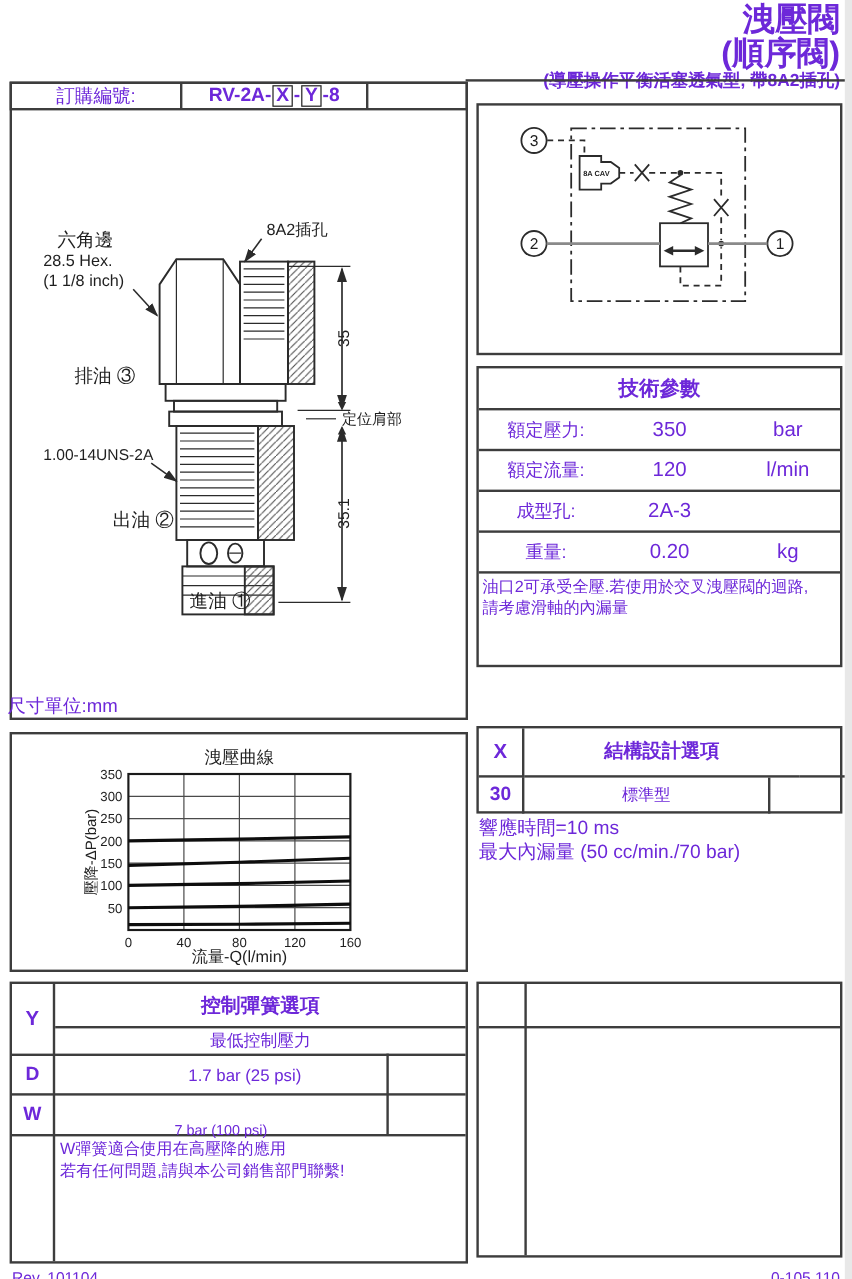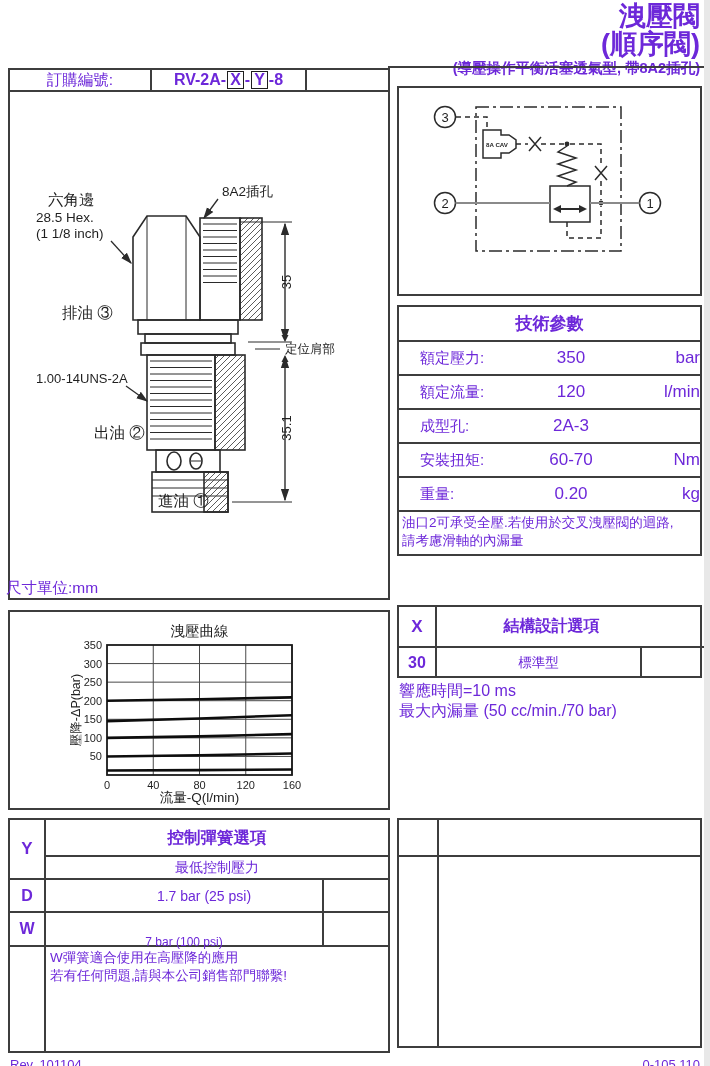--- a/index.html
+++ b/index.html
@@ -21,23 +21,23 @@
   .oc2{width:155px;border-right:2px solid #3d3d3d;font-size:16px;font-weight:bold;}
   .oc3{flex:1;}
   .boxed{border:1.5px solid #1f1f1f;padding:0 2px;line-height:1;display:inline-block;margin:0 1px;}
   
   .tech-table{position:absolute;left:397px;top:305px;width:305px;height:251px;
               border:2px solid #3d3d3d;box-sizing:border-box;display:flex;flex-direction:column;}
   .tech-header{height:35px;border-bottom:2px solid #3d3d3d;font-weight:bold;font-size:17px;
                display:flex;align-items:center;justify-content:center;box-sizing:border-box;}
   .tech-row{height:34px;border-bottom:2px solid #3d3d3d;display:flex;align-items:center;
             box-sizing:border-box;font-size:15px;}
-  .tech-row .tl{width:96px;padding-left:21px;}
+  .tech-row .tl{width:96px;padding-left:8px;text-align:center;}
   .tech-row .tv{width:110px;text-align:center;font-size:17px;}
-  .tech-row .tu{flex:1;text-align:right;font-size:17px;}
+  .tech-row .tu{flex:1;text-align:center;font-size:17px;}
   .tech-note{flex:1;font-size:13.5px;line-height:1.3;padding:2px 2px 0 3px;}
   
   .x-table{position:absolute;left:397px;top:605px;width:305px;height:73px;
            border:2px solid #3d3d3d;box-sizing:border-box;}
   .x-key{position:absolute;left:0;top:0;width:38px;height:41px;border-right:2px solid #3d3d3d;
          border-bottom:2px solid #3d3d3d;font-weight:bold;font-size:17px;box-sizing:border-box;}
   .x-head{position:absolute;left:38px;top:0;width:229px;height:41px;border-bottom:2px solid #3d3d3d;
           font-weight:bold;font-size:16px;box-sizing:border-box;}
   .x-head2{position:absolute;left:267px;top:0;width:38px;height:41px;border-bottom:2px solid #3d3d3d;box-sizing:border-box;}
   .x-rkey{position:absolute;left:0;top:41px;width:38px;height:30px;border-right:2px solid #3d3d3d;
@@ -205,25 +205,20 @@
     </div>
     <div class="tech-row">
       <span class="tl">額定流量:</span>
       <span class="tv">120</span>
       <span class="tu">l/min</span>
     </div>
     <div class="tech-row">
       <span class="tl">成型孔:</span>
       <span class="tv">2A-3</span>
       <span class="tu"></span>
-    </div>
-    <div class="tech-row">
-      <span class="tl">安裝扭矩:</span>
-      <span class="tv">60-70</span>
-      <span class="tu">Nm</span>
     </div>
     <div class="tech-row">
       <span class="tl">重量:</span>
       <span class="tv">0.20</span>
       <span class="tu">kg</span>
     </div>
     <div class="tech-note">
       <div>油口2可承受全壓.若使用於交叉洩壓閥的迴路,</div>
       <div>請考慮滑軸的內漏量</div>
     </div>

